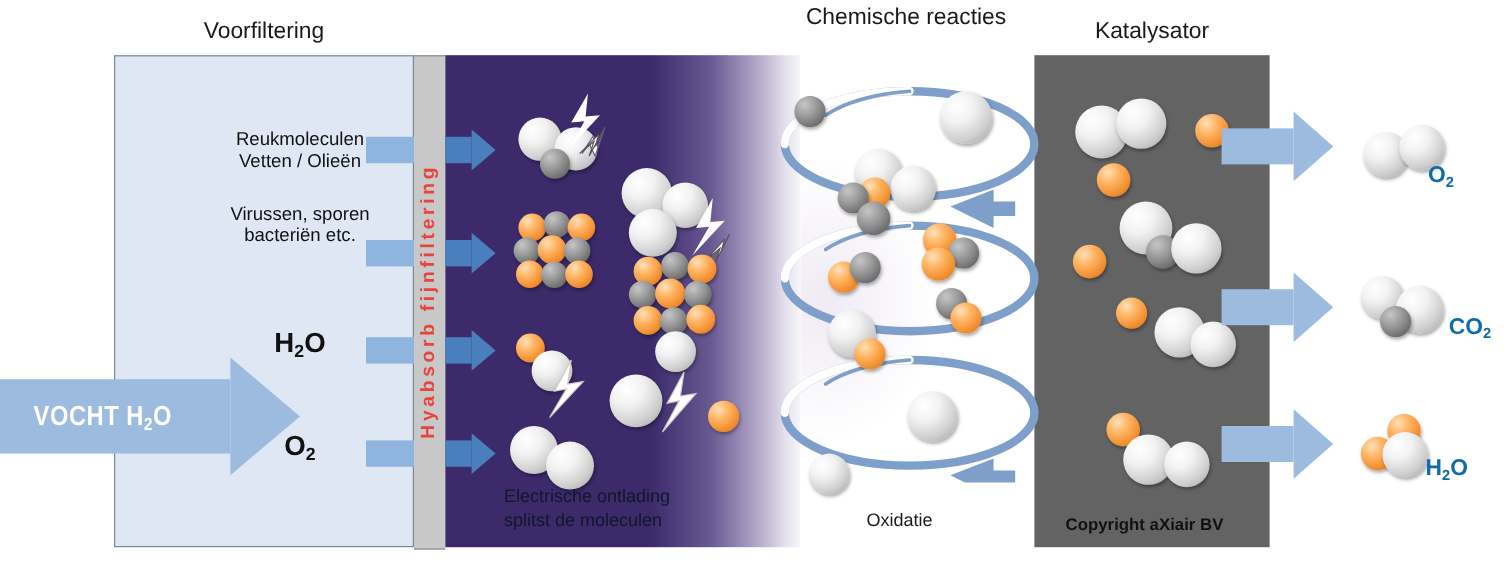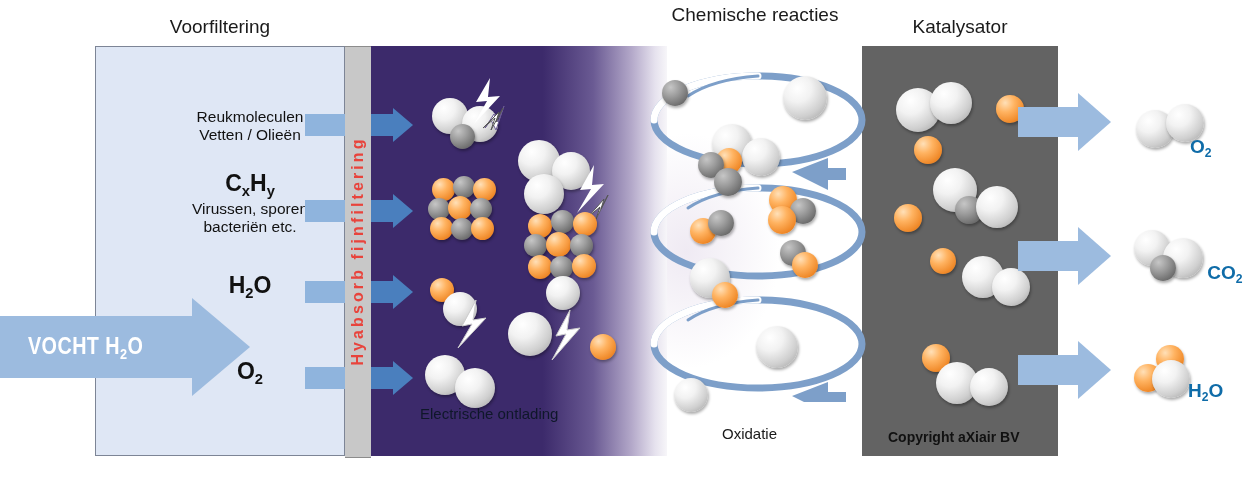--- a/index.html
+++ b/index.html
@@ -99,21 +99,20 @@
       <span>VOCHT H</span><span class="sub">2</span><span>O</span>
     </div>
   </div>
 
   <div class="chemlbl chem-small" style="left:170px;top:108px;width:160px;">
     <div>Reukmoleculen</div>
     <div>Vetten / Olieën</div>
   </div>
 
   <div class="chemlbl" style="left:170px;top:170px;width:160px;">
-    <div class="chem-big"><span>C</span><span class="sub">x</span><span>H</span><span class="sub">y</span></div>
     <div class="chem-small">Virussen, sporen</div>
     <div class="chem-small">bacteriën etc.</div>
   </div>
 
   <div class="chemlbl chem-big" style="left:170px;top:272px;width:160px;"><span>H</span><span class="sub">2</span><span>O</span></div>
 
   <div class="chemlbl chem-big" style="left:170px;top:358px;width:160px;"><span>O</span><span class="sub">2</span></div>
 
   <div class="feed" style="left:305px;top:114px;width:110px;">
     <div class="bar" style="width:40px;"></div>
@@ -185,20 +184,21 @@
   <div class="atom w" style="left:455px;top:368px;width:40px;height:40px;"></div>
 
   <div class="atom w" style="left:508px;top:312px;width:44px;height:44px;"></div>
   <svg class="bolt" style="left:544px;top:308px;" width="48" height="62" viewBox="0 0 48 62">
     <path d="M26 2 L12 28 L22 26 L8 52 L36 20 L23 22 Z" fill="#fff" stroke="#ccc" stroke-width="1"></path>
   </svg>
   <div class="atom o" style="left:590px;top:334px;width:26px;height:26px;"></div>
 
   <div class="footlbl foot-white" style="left:420px;top:404px;">
     <div>Electrische ontlading</div>
+    <div>splitst de moleculen</div>
   </div>
 
   <svg class="spiral" style="left:640px;top:62px;" width="230" height="340" viewBox="0 0 230 340">
     <g fill="none" stroke="#7d9fc9" stroke-width="7" stroke-linecap="round">
       <ellipse cx="118" cy="58" rx="104" ry="44"></ellipse>
       <ellipse cx="118" cy="170" rx="104" ry="44"></ellipse>
       <ellipse cx="118" cy="282" rx="104" ry="44"></ellipse>
     </g>
     <g fill="none" stroke="#ffffff" stroke-width="7" stroke-linecap="round">
       <path d="M14 58 A104 44 0 0 1 118 14"></path>

